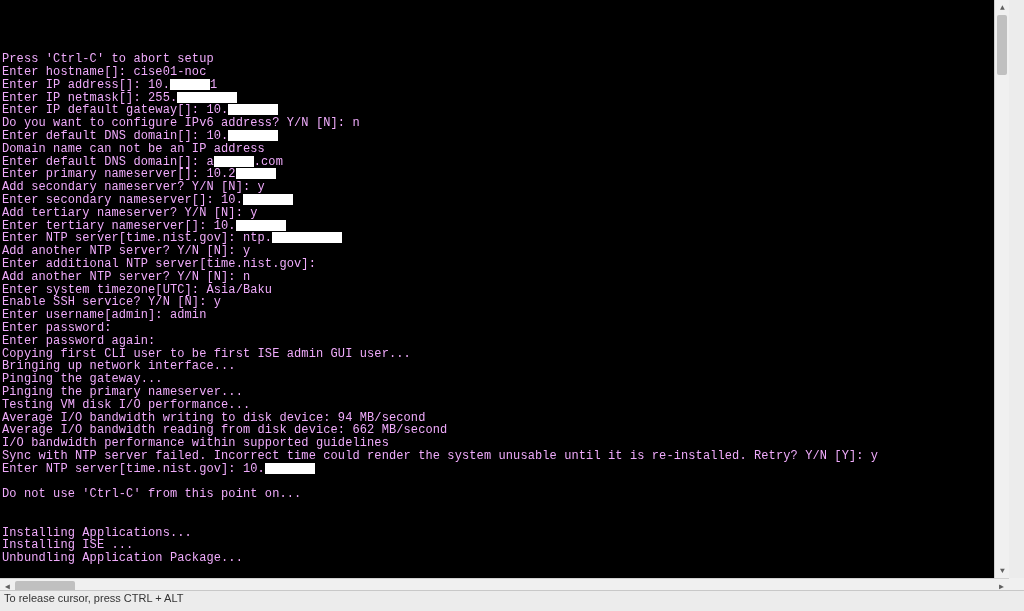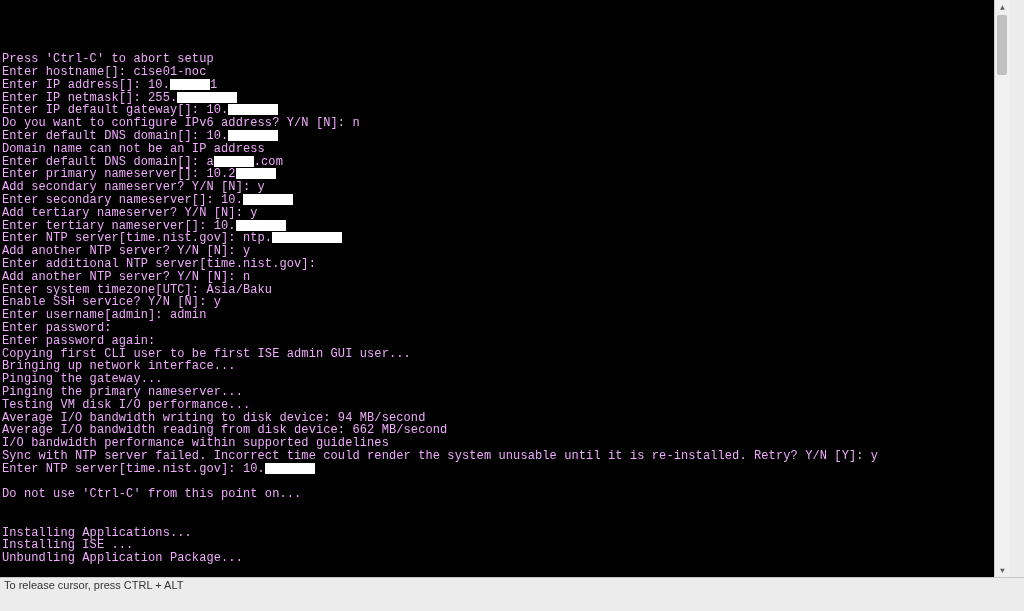--- a/index.html
+++ b/index.html
@@ -79,21 +79,21 @@
   .corner {
     position: absolute;
     right: 0; top: 578px;
     width: 15px; height: 17px;
     background: #f0f0f0;
   }
   
   .statusbar {
     position: absolute;
     left: 0; right: 0; bottom: 0;
-    height: 34px;
+    height: 21px;
     background: #ececec;
     border-top: 1px solid #c8c8c8;
     font-family: Tahoma, Arial, sans-serif;
     font-size: 11px;
     color: #333;
     padding: 1px 4px;
   }
   .outer {
     position: relative;
     width: 1024px;

